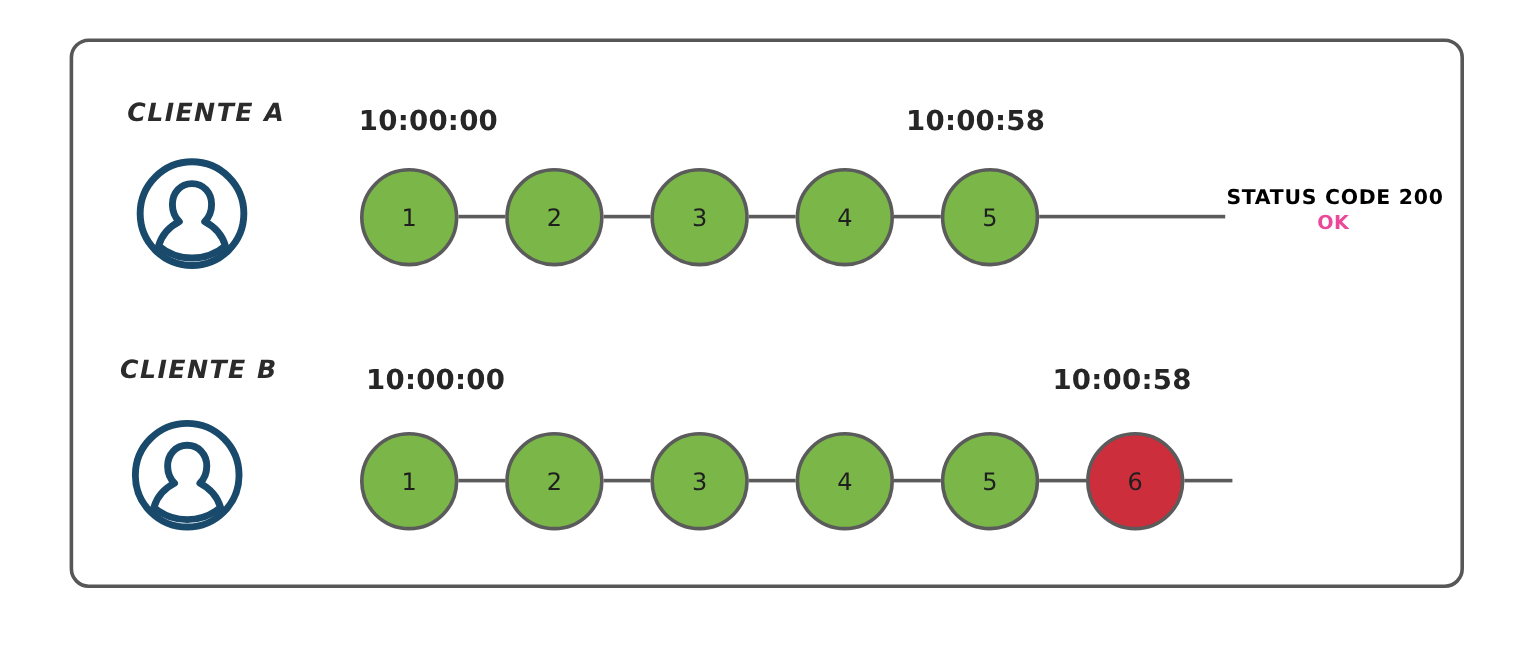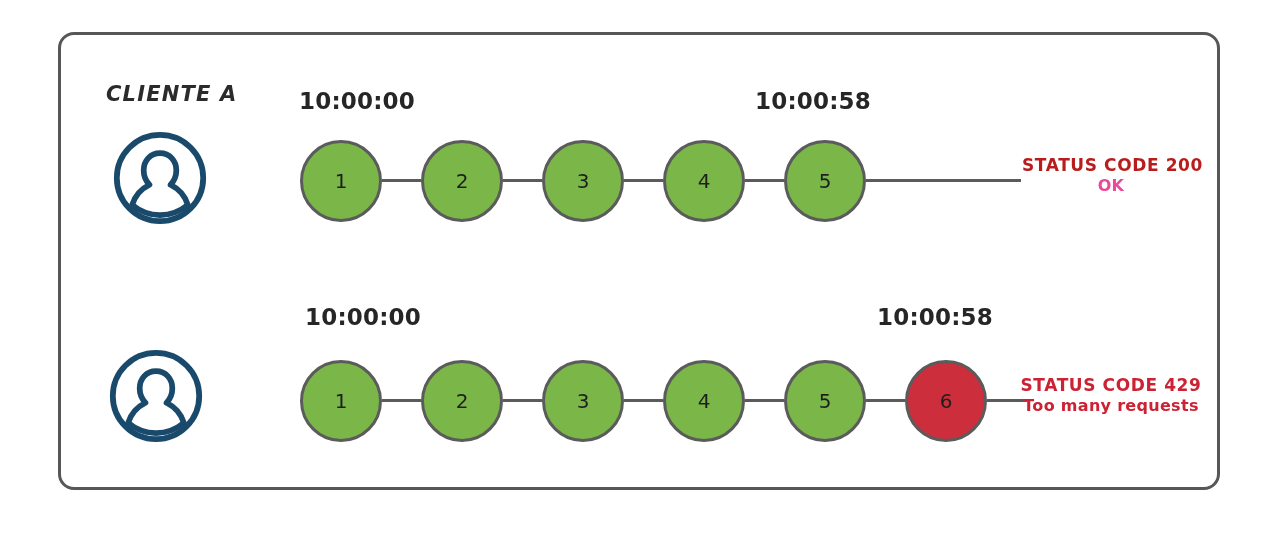--- a/index.html
+++ b/index.html
@@ -158,24 +158,25 @@
     <div class="connector" style="left:566px;width:155px;"></div>
 
     <div class="node" style="left:0px;background:#7ab648;">1</div>
     <div class="node" style="left:121px;background:#7ab648;">2</div>
     <div class="node" style="left:242px;background:#7ab648;">3</div>
     <div class="node" style="left:363px;background:#7ab648;">4</div>
     <div class="node" style="left:484px;background:#7ab648;">5</div>
   </div>
 
   <div class="status ok">
-    <span class="line1" style="color:#b91c1c;">STATUS CODE 200</span>
+    <span class="line1" style="color:#000000;">STATUS CODE 200</span>
     <span class="line2" style="color:#ec4899;">OK</span>
   </div>
 
+  <div class="client-label b">CLIENTE B</div>
 
   <div class="avatar b">
     <svg viewBox="0 0 100 100" width="96" height="96" aria-hidden="true">
       <circle cx="50" cy="50" r="45" fill="none" stroke="#1a4a6b" stroke-width="6"></circle>
       <path d="M50 24 C40 24 33 32 33 42 C33 49 36 54 39 57 C31 61 24 68 21 78
                A45 45 0 0 0 79 78 C76 68 69 61 61 57 C64 54 67 49 67 42
                C67 32 60 24 50 24 Z" fill="none" stroke="#1a4a6b" stroke-width="6" stroke-linejoin="round"></path>
     </svg>
   </div>
 
@@ -190,18 +191,14 @@
     <div class="connector" style="left:566px;width:39px;"></div>
     <div class="connector" style="left:687px;width:40px;"></div>
     <div class="node" style="left:0px;background:#7ab648;">1</div>
     <div class="node" style="left:121px;background:#7ab648;">2</div>
     <div class="node" style="left:242px;background:#7ab648;">3</div>
     <div class="node" style="left:363px;background:#7ab648;">4</div>
     <div class="node" style="left:484px;background:#7ab648;">5</div>
     <div class="node" style="left:605px;background:#cc2e3c;">6</div>
   </div>
 
-  <div class="status err">
-    <span class="line1" style="color:#cc2233;">STATUS CODE 429</span>
-    <span class="line2" style="color:#cc2233;">Too many requests</span>
-  </div>
 
 </div>
 
 </body></html>

